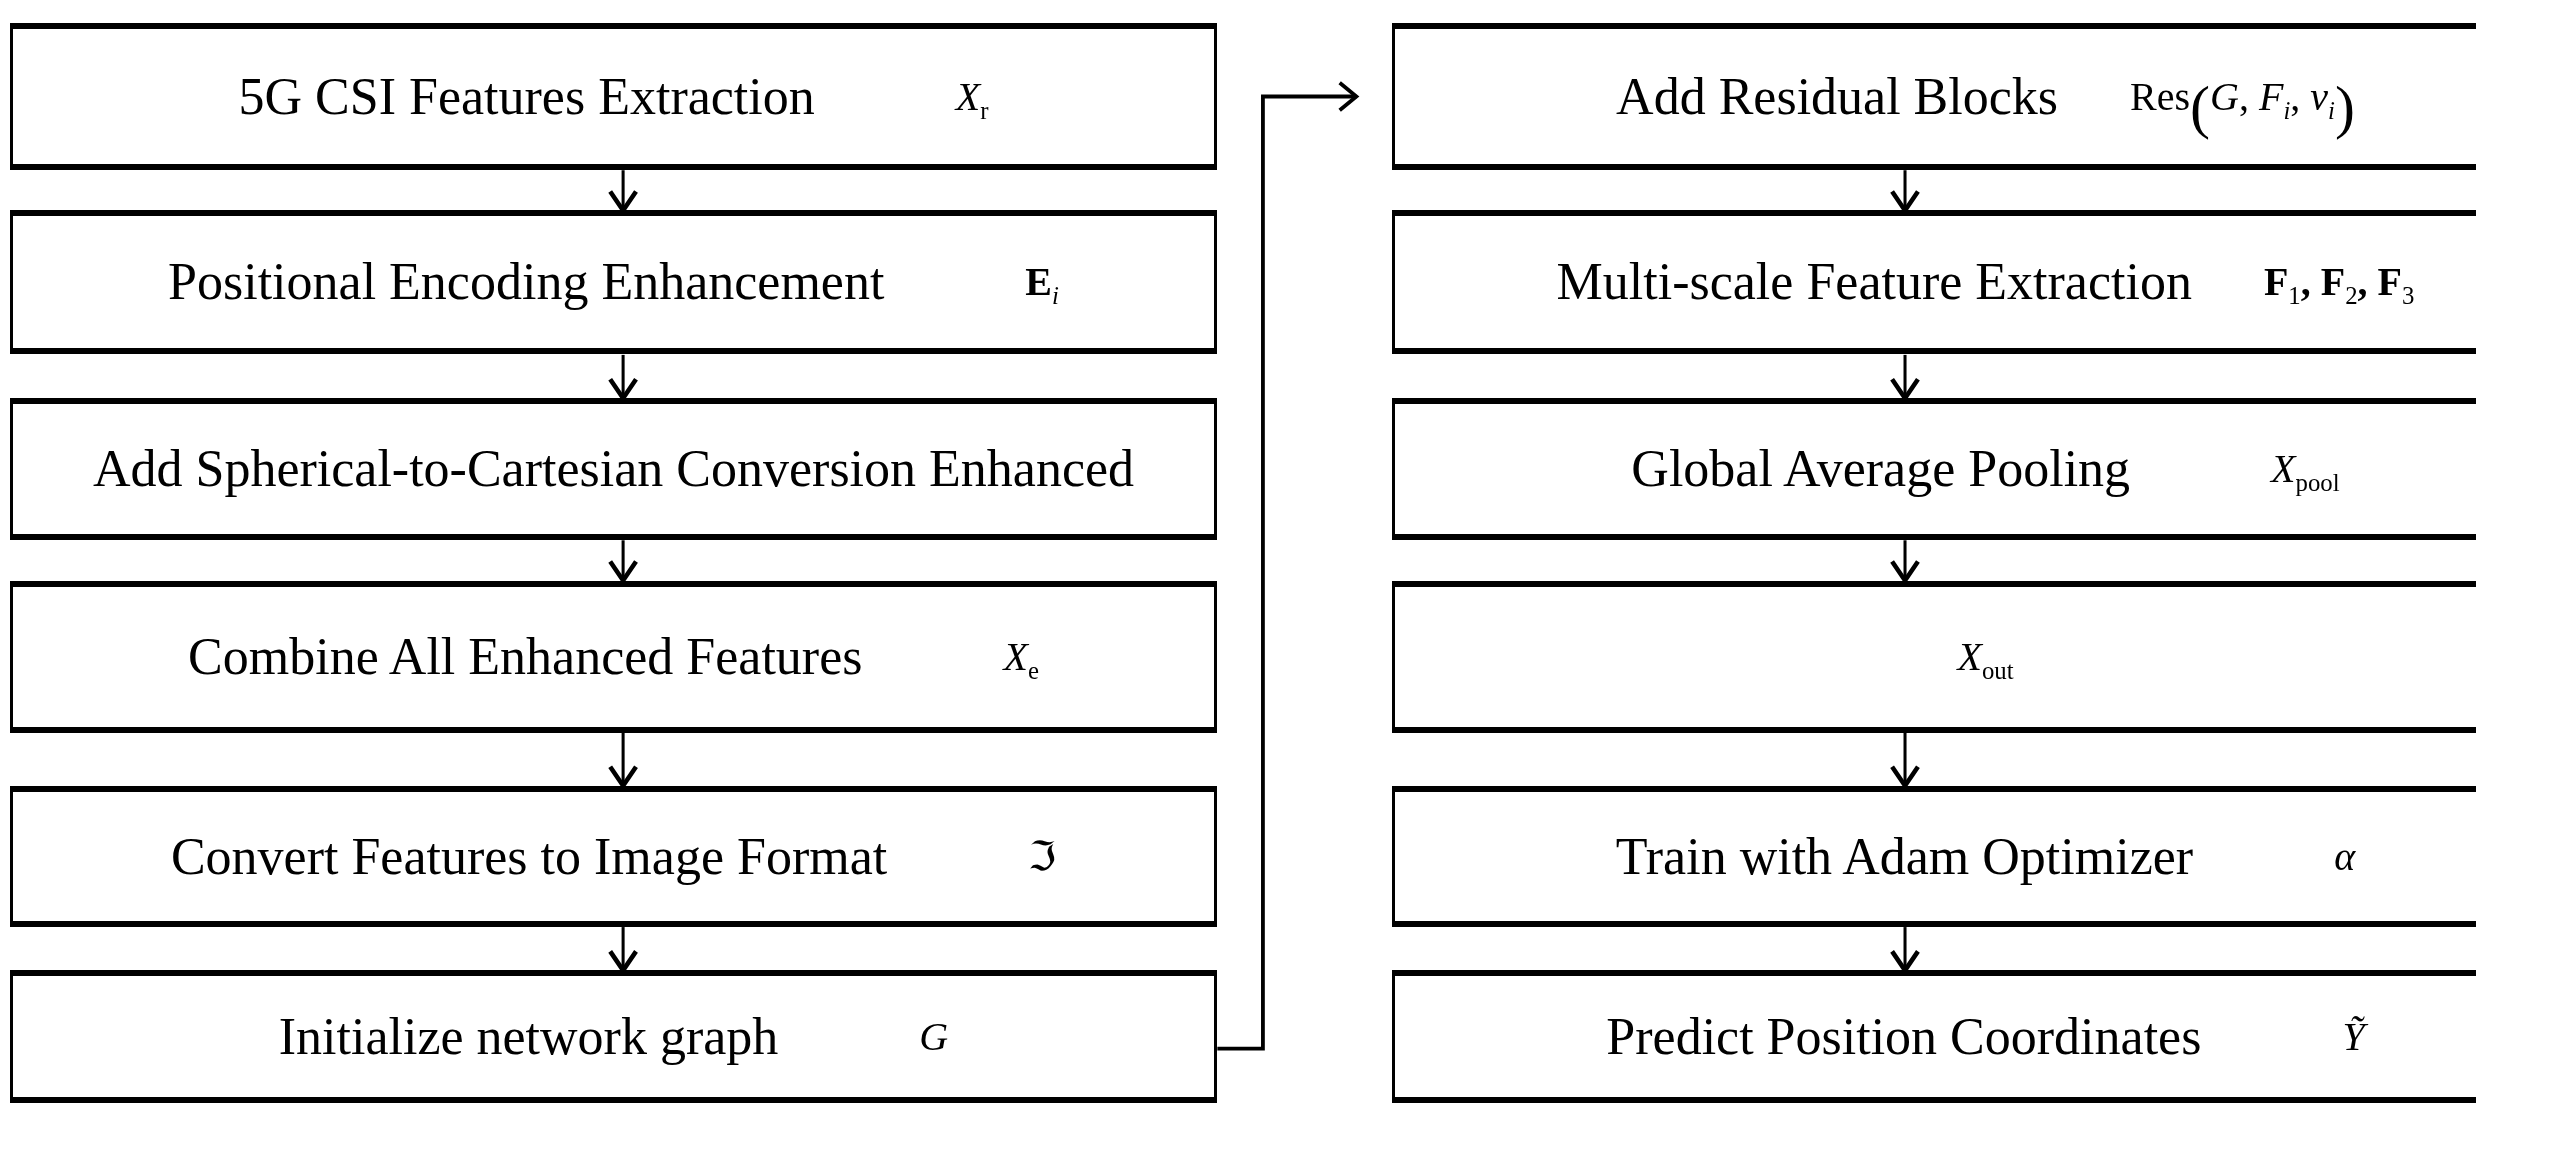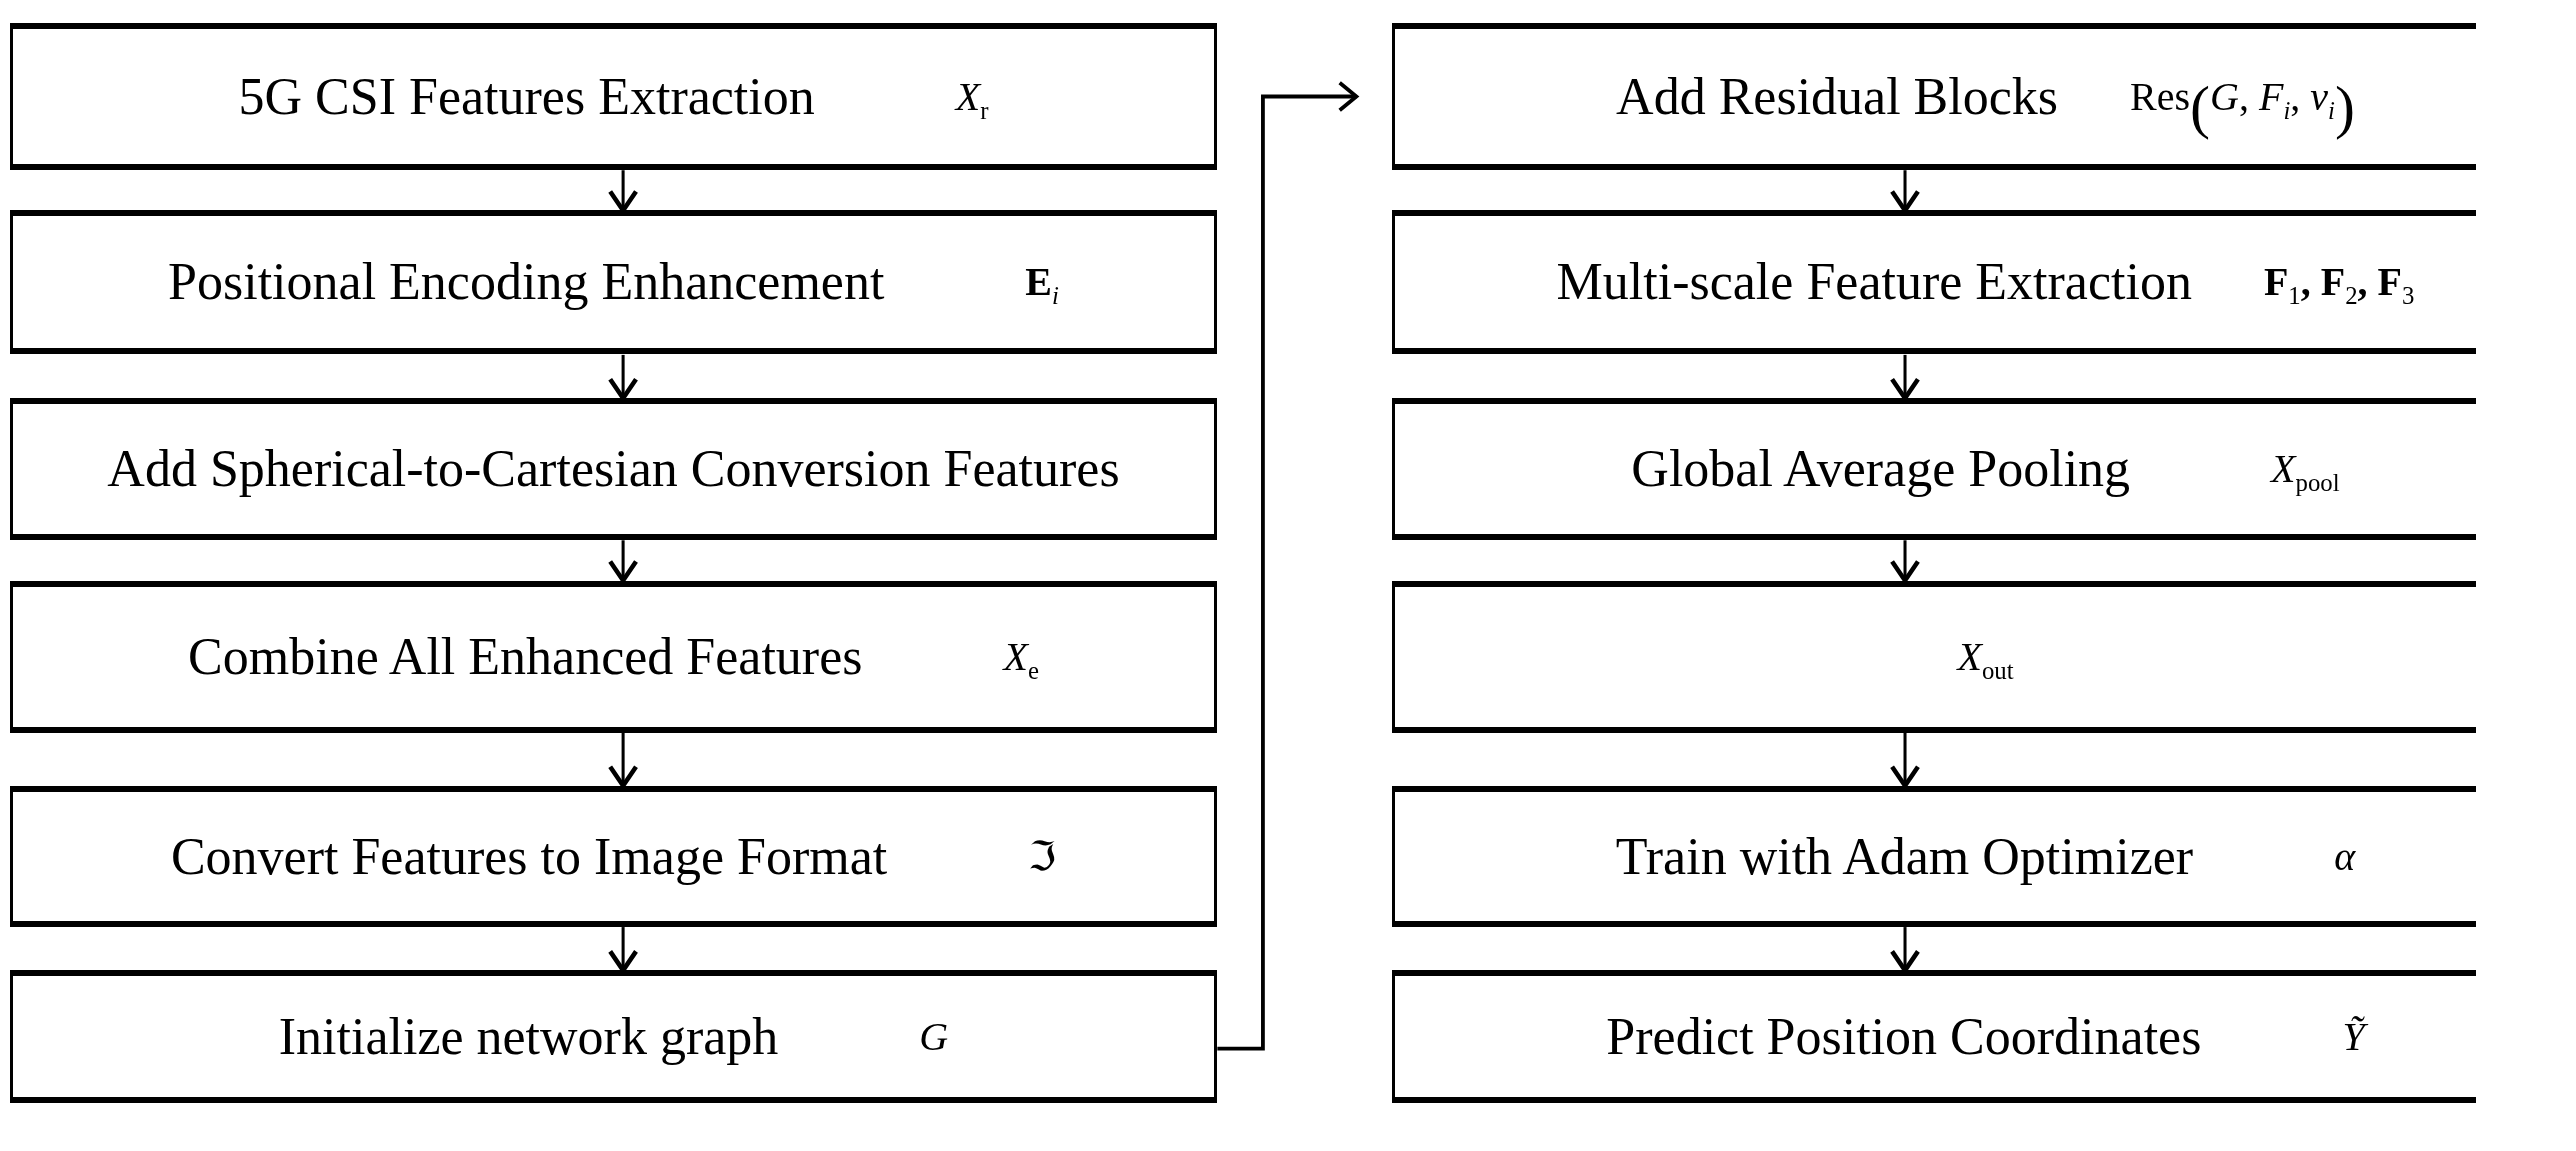--- a/index.html
+++ b/index.html
@@ -92,21 +92,21 @@
 
   <div class="box col-left r1">
     <span class="label">5G CSI Features Extraction</span>
     <span class="symbol"><span class="seg it">X</span><sub class="seg">r</sub></span>
   </div>
   <div class="box col-left r2">
     <span class="label">Positional Encoding Enhancement</span>
     <span class="symbol"><span class="seg bd">E</span><sub class="seg it">i</sub></span>
   </div>
   <div class="box col-left r3">
-    <span class="label">Add Spherical-to-Cartesian Conversion Features</span>
+    <span class="label">Add Spherical-to-Cartesian Conversion Enhanced</span>
 
   </div>
   <div class="box col-left r5">
     <span class="label">Convert Features to Image Format</span>
     <span class="symbol"><span class="seg">ℑ</span></span>
   </div>
   <div class="box col-left r4">
     <span class="label">Combine All Enhanced Features</span>
     <span class="symbol"><span class="seg it">X</span><sub class="seg">e</sub></span>
   </div>

